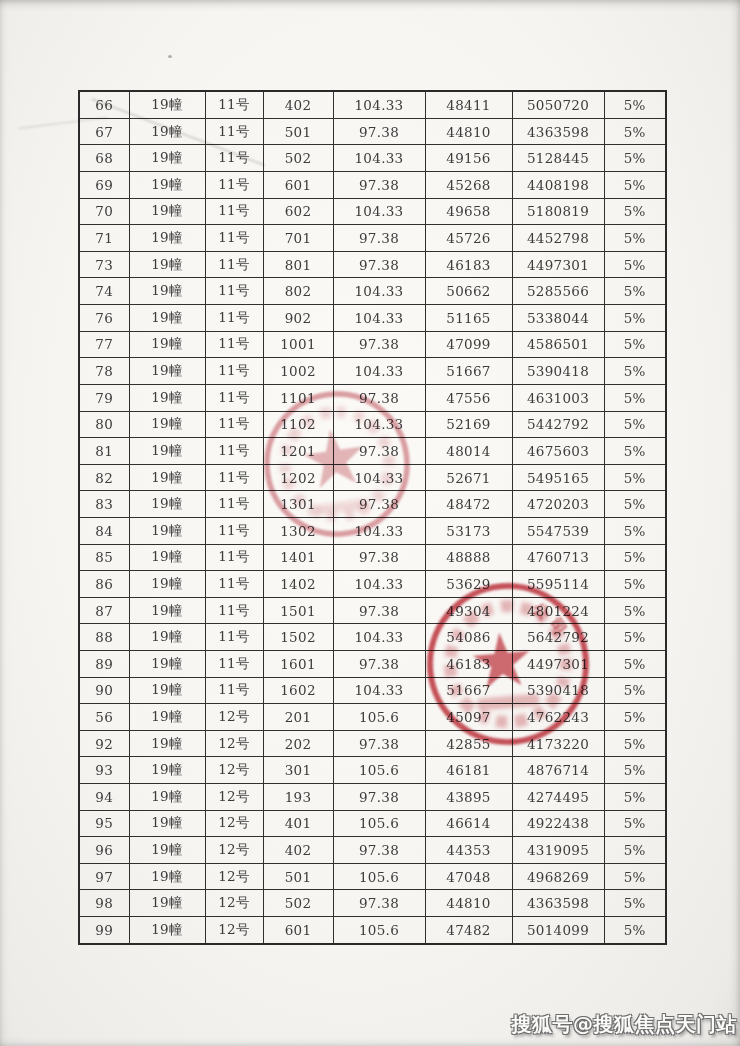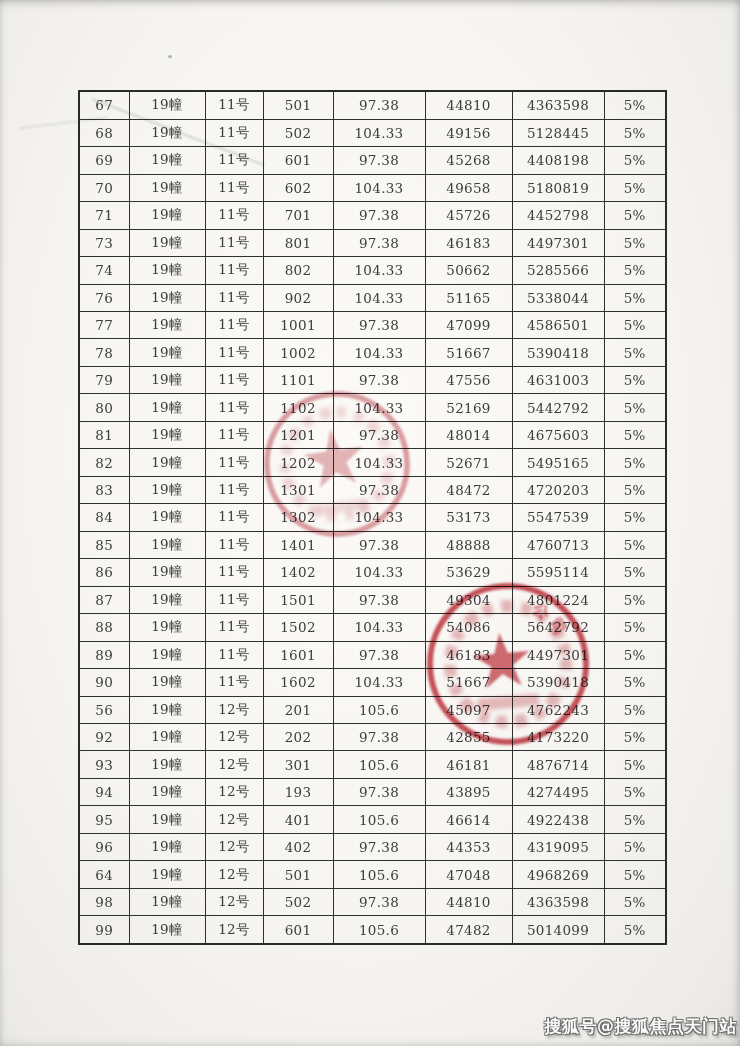--- a/index.html
+++ b/index.html
@@ -33,21 +33,21 @@
     white-space:nowrap;overflow:hidden;
   }
 
   .stamp{position:absolute;mix-blend-mode:multiply;}
   .stamp1{left:252px;top:379px;transform:rotate(-8deg);opacity:.62;}
   .stamp2{left:418px;top:574px;transform:rotate(-5deg);opacity:.88;}
 
   .watermark{
     position:absolute;right:3px;bottom:8px;
     font-family:"DejaVu Sans","Liberation Sans",sans-serif;
-    font-weight:bold;font-size:17px;letter-spacing:.5px;
+    font-weight:bold;font-size:20px;letter-spacing:.5px;
     color:#fbfbfa;
     text-shadow:-1px -1px 0 #6e6e6e, 1px -1px 0 #6e6e6e,
                 -1px 1px 0 #6e6e6e, 1px 1px 0 #6e6e6e,
                 2px 3px 3px rgba(40,40,40,.45);
   }
 </style>
 </head>
 <body>
 
 <div class="page">
@@ -62,20 +62,30 @@
         <col style="width:76px">
         <col style="width:58px">
       <col style="width:70px">
         <col style="width:92px">
         <col style="width:87px">
       <col style="width:92px">
         <col style="width:62px">
     </colgroup>
     <tbody id="table-body">
         <tr>
+          <td>66</td>
+          <td>19幢</td>
+          <td>11号</td>
+          <td>402</td>
+          <td>104.33</td>
+          <td>48411</td>
+          <td>5050720</td>
+          <td>5%</td>
+        </tr>
+        <tr>
           <td>67</td>
           <td>19幢</td>
           <td>11号</td>
           <td>501</td>
           <td>97.38</td>
           <td>44810</td>
           <td>4363598</td>
           <td>5%</td>
         </tr>
         <tr>
@@ -342,21 +352,21 @@
           <td>96</td>
           <td>19幢</td>
           <td>12号</td>
           <td>402</td>
           <td>97.38</td>
           <td>44353</td>
           <td>4319095</td>
           <td>5%</td>
         </tr>
         <tr>
-          <td>64</td>
+          <td>97</td>
           <td>19幢</td>
           <td>12号</td>
           <td>501</td>
           <td>105.6</td>
           <td>47048</td>
           <td>4968269</td>
           <td>5%</td>
         </tr>
         <tr>
           <td>98</td>

